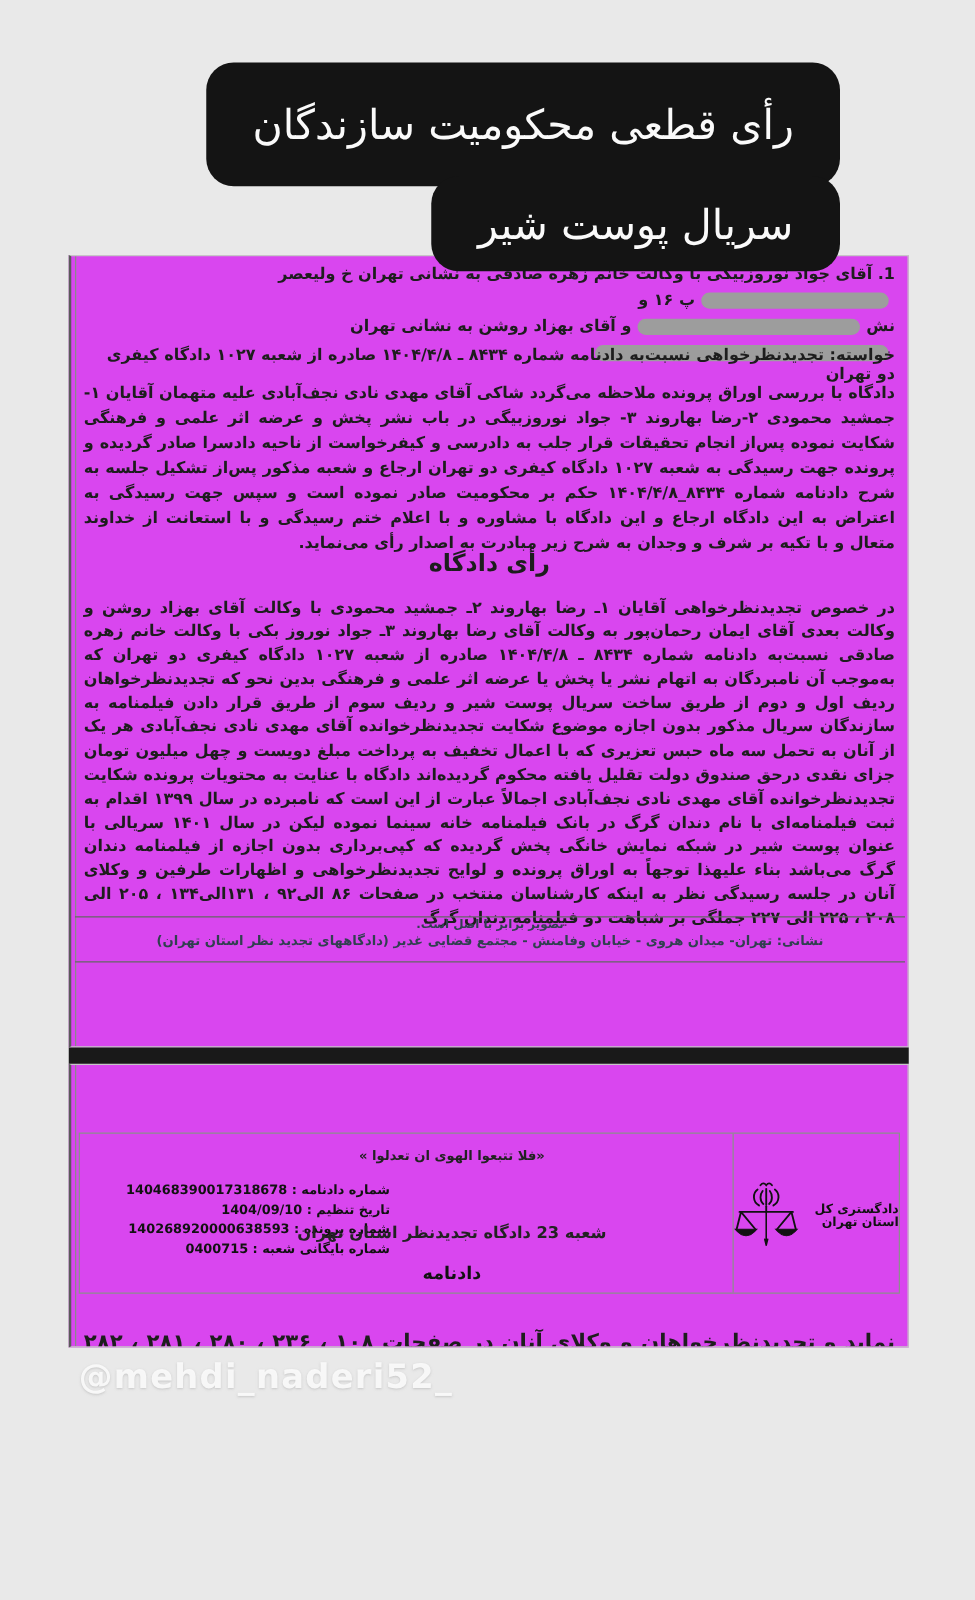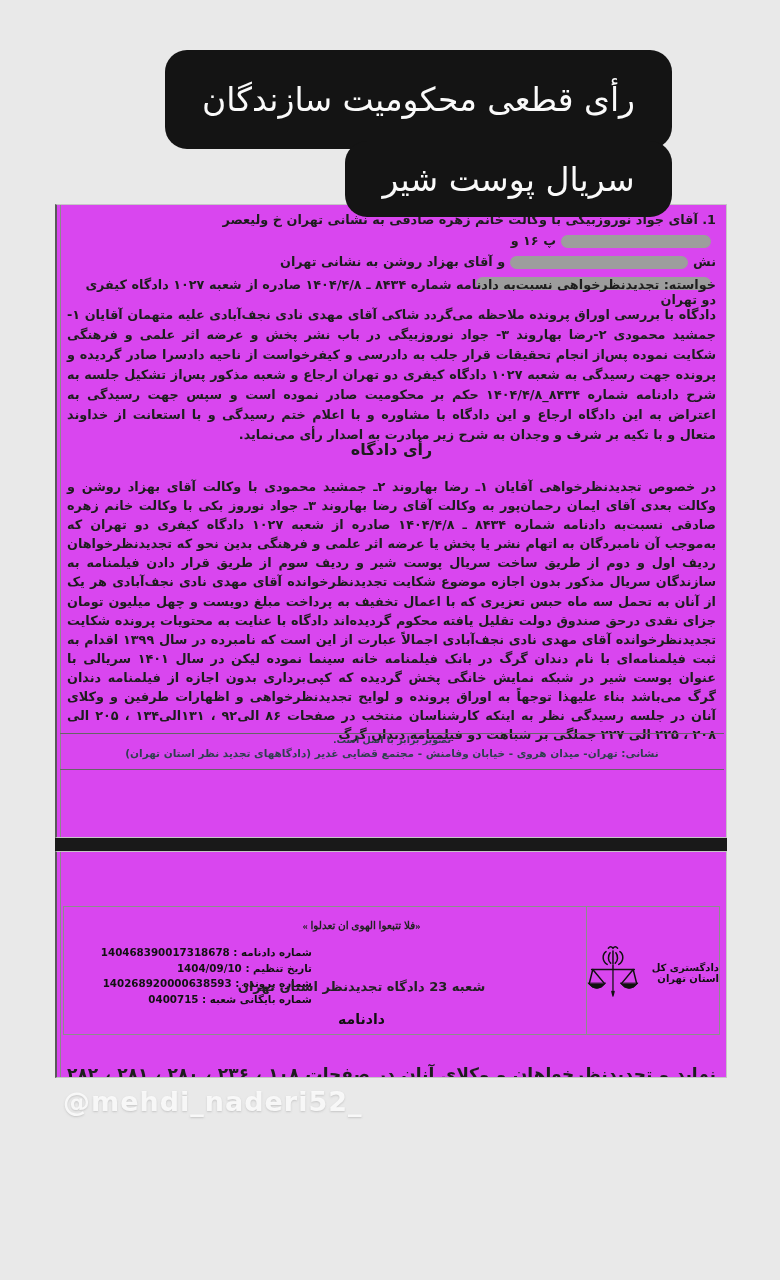--- a/index.html
+++ b/index.html
@@ -48,42 +48,42 @@
   .parties { position:absolute; right:10px; left:10px; top:4px; }
   .party-line { direction:rtl; text-align:right; color:#1d1d1d; font-weight:bold; font-size:12.8px; line-height:21px; }
   .redact {
     display:inline-block; background:#9d9d9d; border-radius:7px;
     height:13px; vertical-align:middle; margin:0 5px;
   }
   .claim-line { position:absolute; right:10px; left:10px; top:72px; direction:rtl; text-align:right; color:#1d1d1d; font-weight:bold; font-size:12.8px; }
   .intro-par { position:absolute; right:10px; left:10px; top:100px; }
   .verdict-heading {
     position:absolute; left:0; right:0; top:235px; text-align:center;
-    direction:rtl; font-weight:bold; font-size:16px; color:#1d1d1d;
+    direction:rtl; font-weight:bold; font-size:19px; color:#1d1d1d;
   }
   .verdict-par { position:absolute; right:10px; left:10px; top:272px; line-height:19.1px; }
 
   .footer-box {
     position:absolute; left:3px; right:2px; top:528px; height:37px;
     border-top:1.5px solid #666; border-bottom:1.5px solid #666;
     display:flex; flex-direction:column; align-items:center; 
     gap:2px;
   }
   .footer-box div { direction:rtl; font-weight:bold; color:#30404f; }
   .footer-note { font-size:9.5px; }
   .footer-address { font-size:10.5px; color:#222c36; }
 
   
   .hdr-box {
     position:absolute; left:6px; right:6px; top:54px; height:129px;
     border:1px solid #8d8d8d;
   }
   .hdr-quote {
     position:absolute; left:140px; right:200px; top:12px; text-align:center;
-    direction:rtl; font-size:10.5px; font-weight:bold; color:#222;font-family:Liberation Serif, serif;
+    direction:rtl; font-size:10.5px; font-weight:bold; color:#222;
   }
   .meta-block {
     position:absolute; left:10px; top:38px; width:238px;
     direction:rtl; text-align:right;
   }
   .meta-row { font-size:10.3px; font-weight:bold; color:#111; line-height:15.5px; white-space:nowrap; }
   .hdr-branch {
     position:absolute; left:140px; right:200px; top:72px; text-align:center;
     direction:rtl; font-size:13px; font-weight:bold; color:#222;
   }

